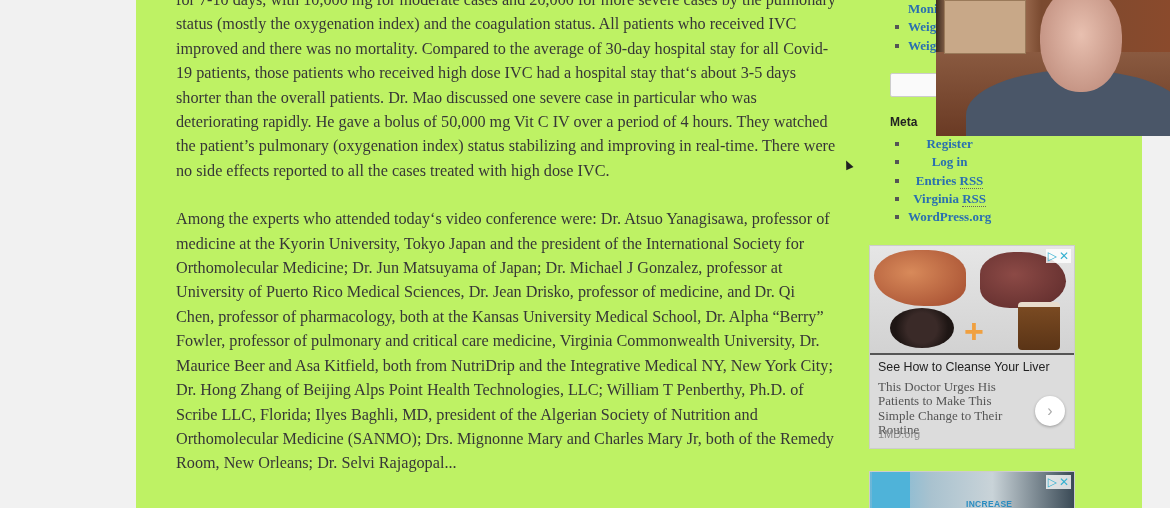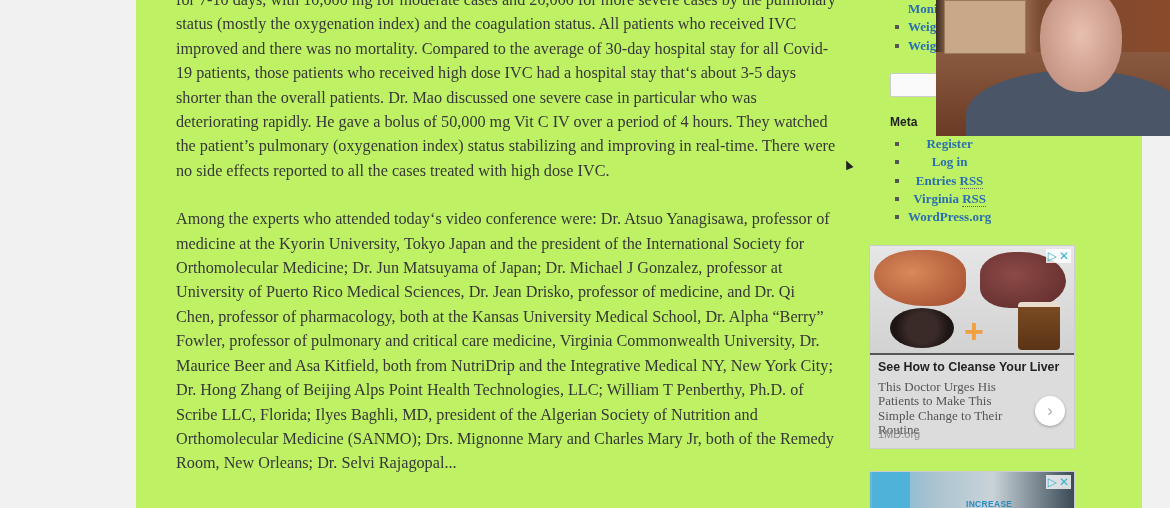--- a/index.html
+++ b/index.html
@@ -65,21 +65,21 @@
     font-family:"Liberation Sans",sans-serif; line-height:30px; }
   .jar { position:absolute; left:148px; top:56px; width:42px; height:48px;
     background:linear-gradient(180deg,#e8dccc 0 10%,#7a4a22 10%,#5a3416); border-radius:4px; }
   .ad-choice {
     position:absolute; top:3px; right:3px; display:flex; gap:2px;
     background:rgba(255,255,255,0.8); padding:0 2px;
     color:#35b0d0; font-family:"Liberation Sans",sans-serif; font-size:12px; line-height:14px;
   }
   .ad1-title {
     position:absolute; left:8px; top:114px; font-family:"Liberation Sans",sans-serif;
-    font-weight:bold; font-size:12.4px; color:#222; white-space:nowrap;
+    font-weight:normal; font-size:12.4px; color:#222; white-space:nowrap;
   }
   .ad1-desc {
     position:absolute; left:8px; top:134px; width:140px; font-family:Liberation Serif, serif;
     font-size:13px; line-height:14.3px; color:#555;
   }
   .ad1-source {
     position:absolute; left:8px; top:182px; font-family:"Liberation Sans",sans-serif;
     font-size:11px; color:#888;
   }
   .ad1-next {

